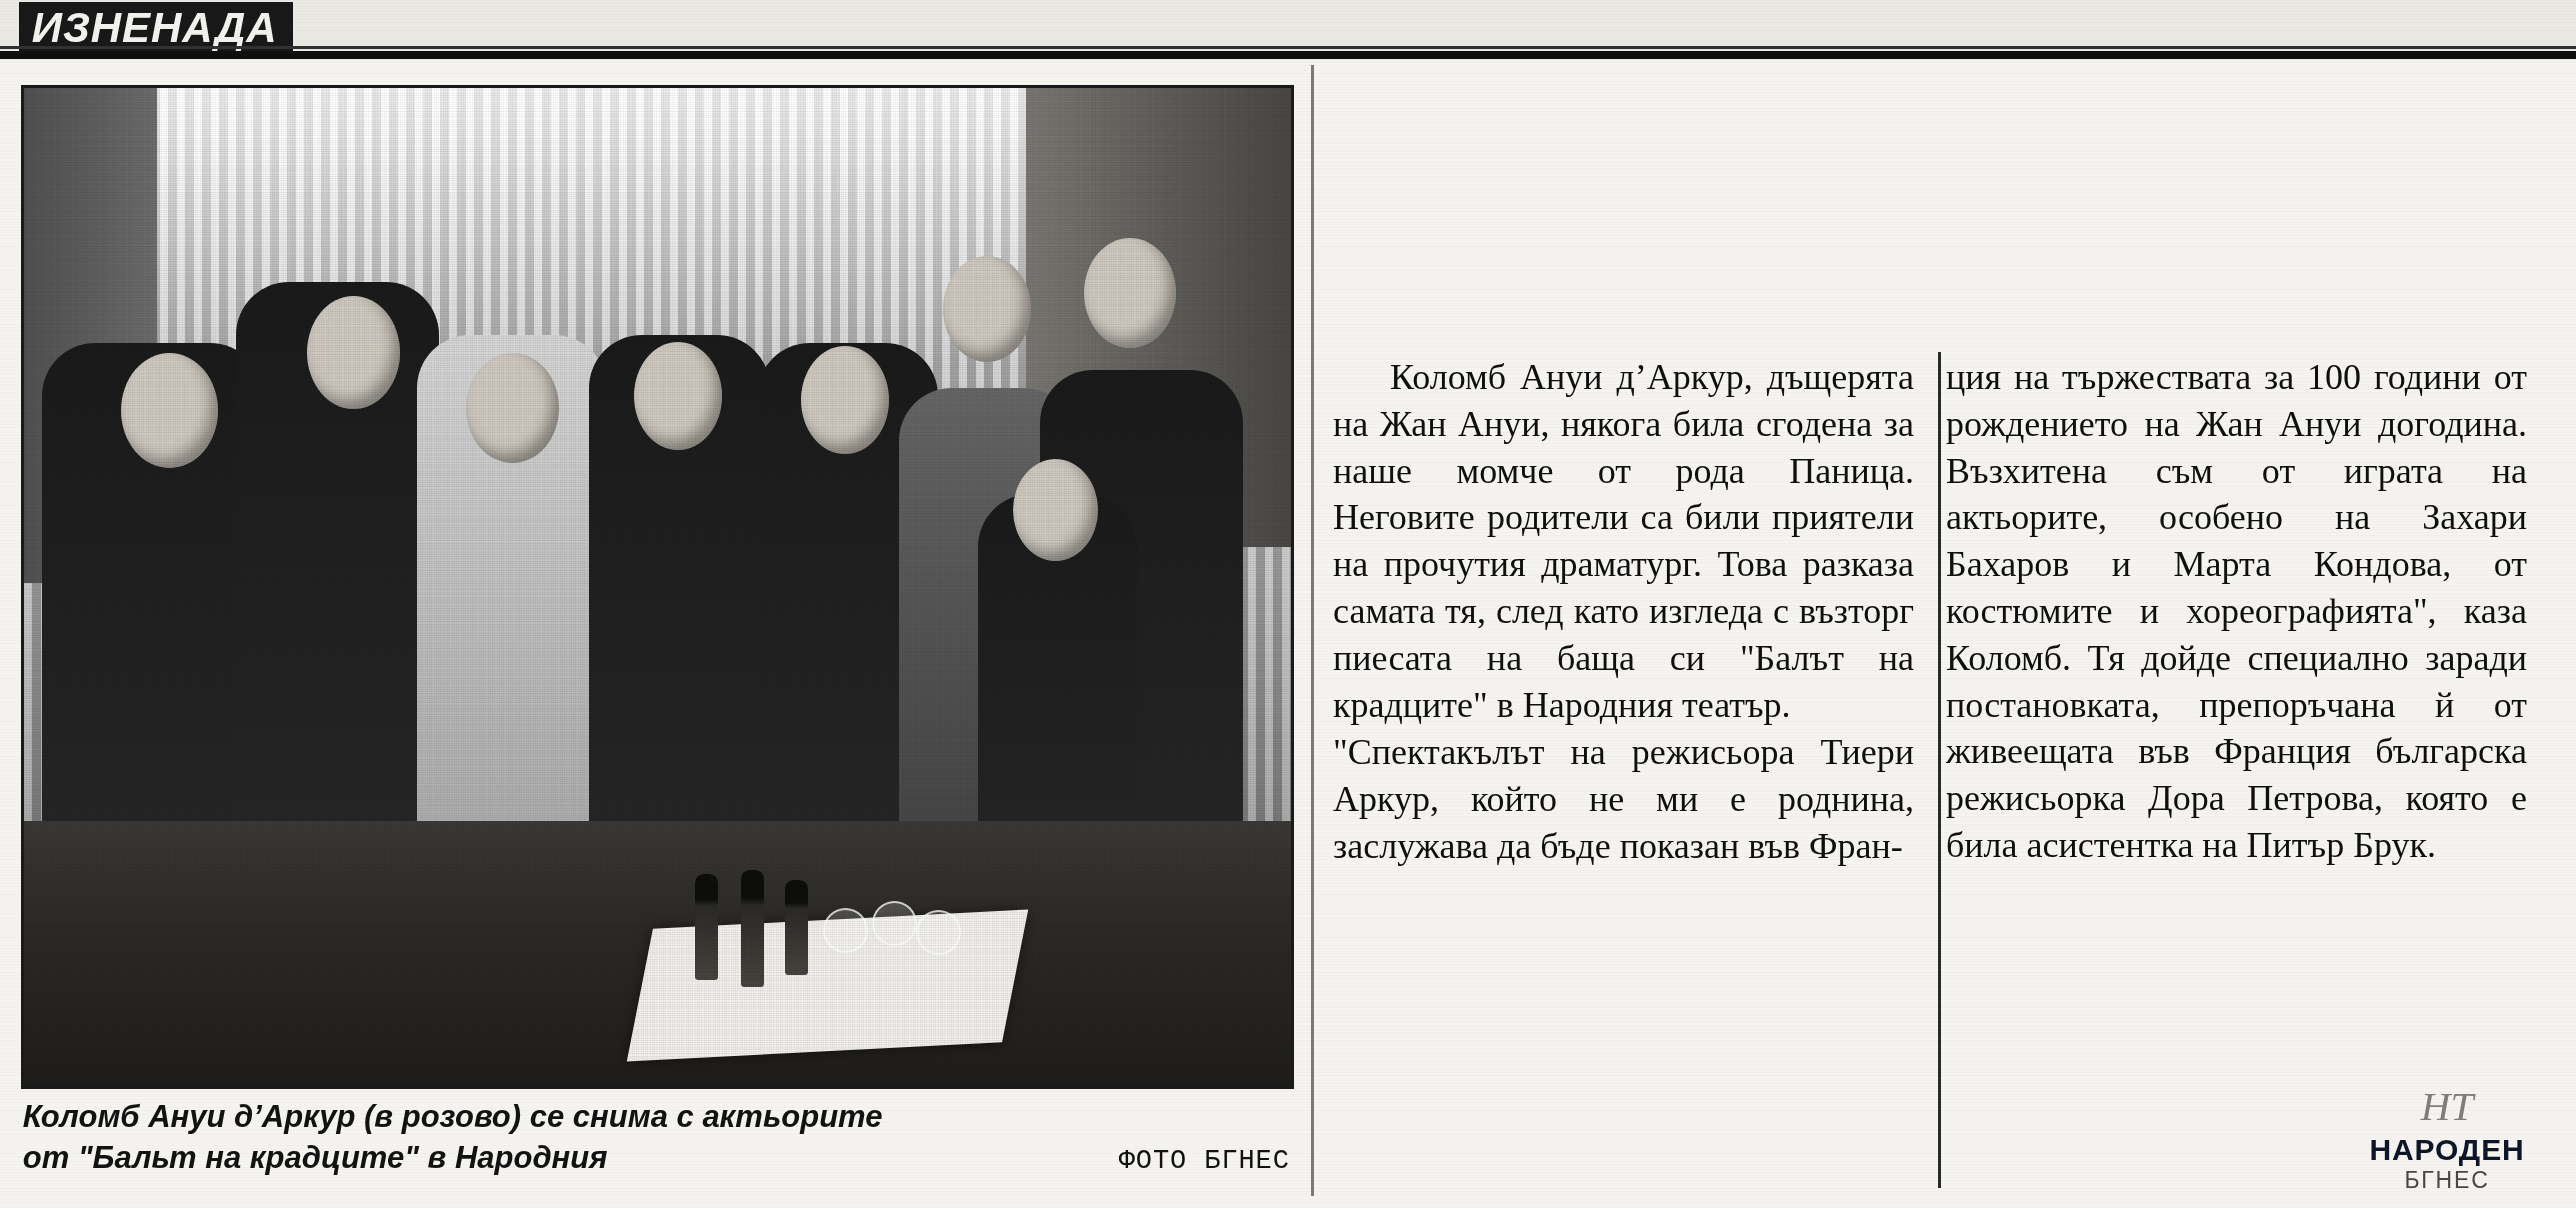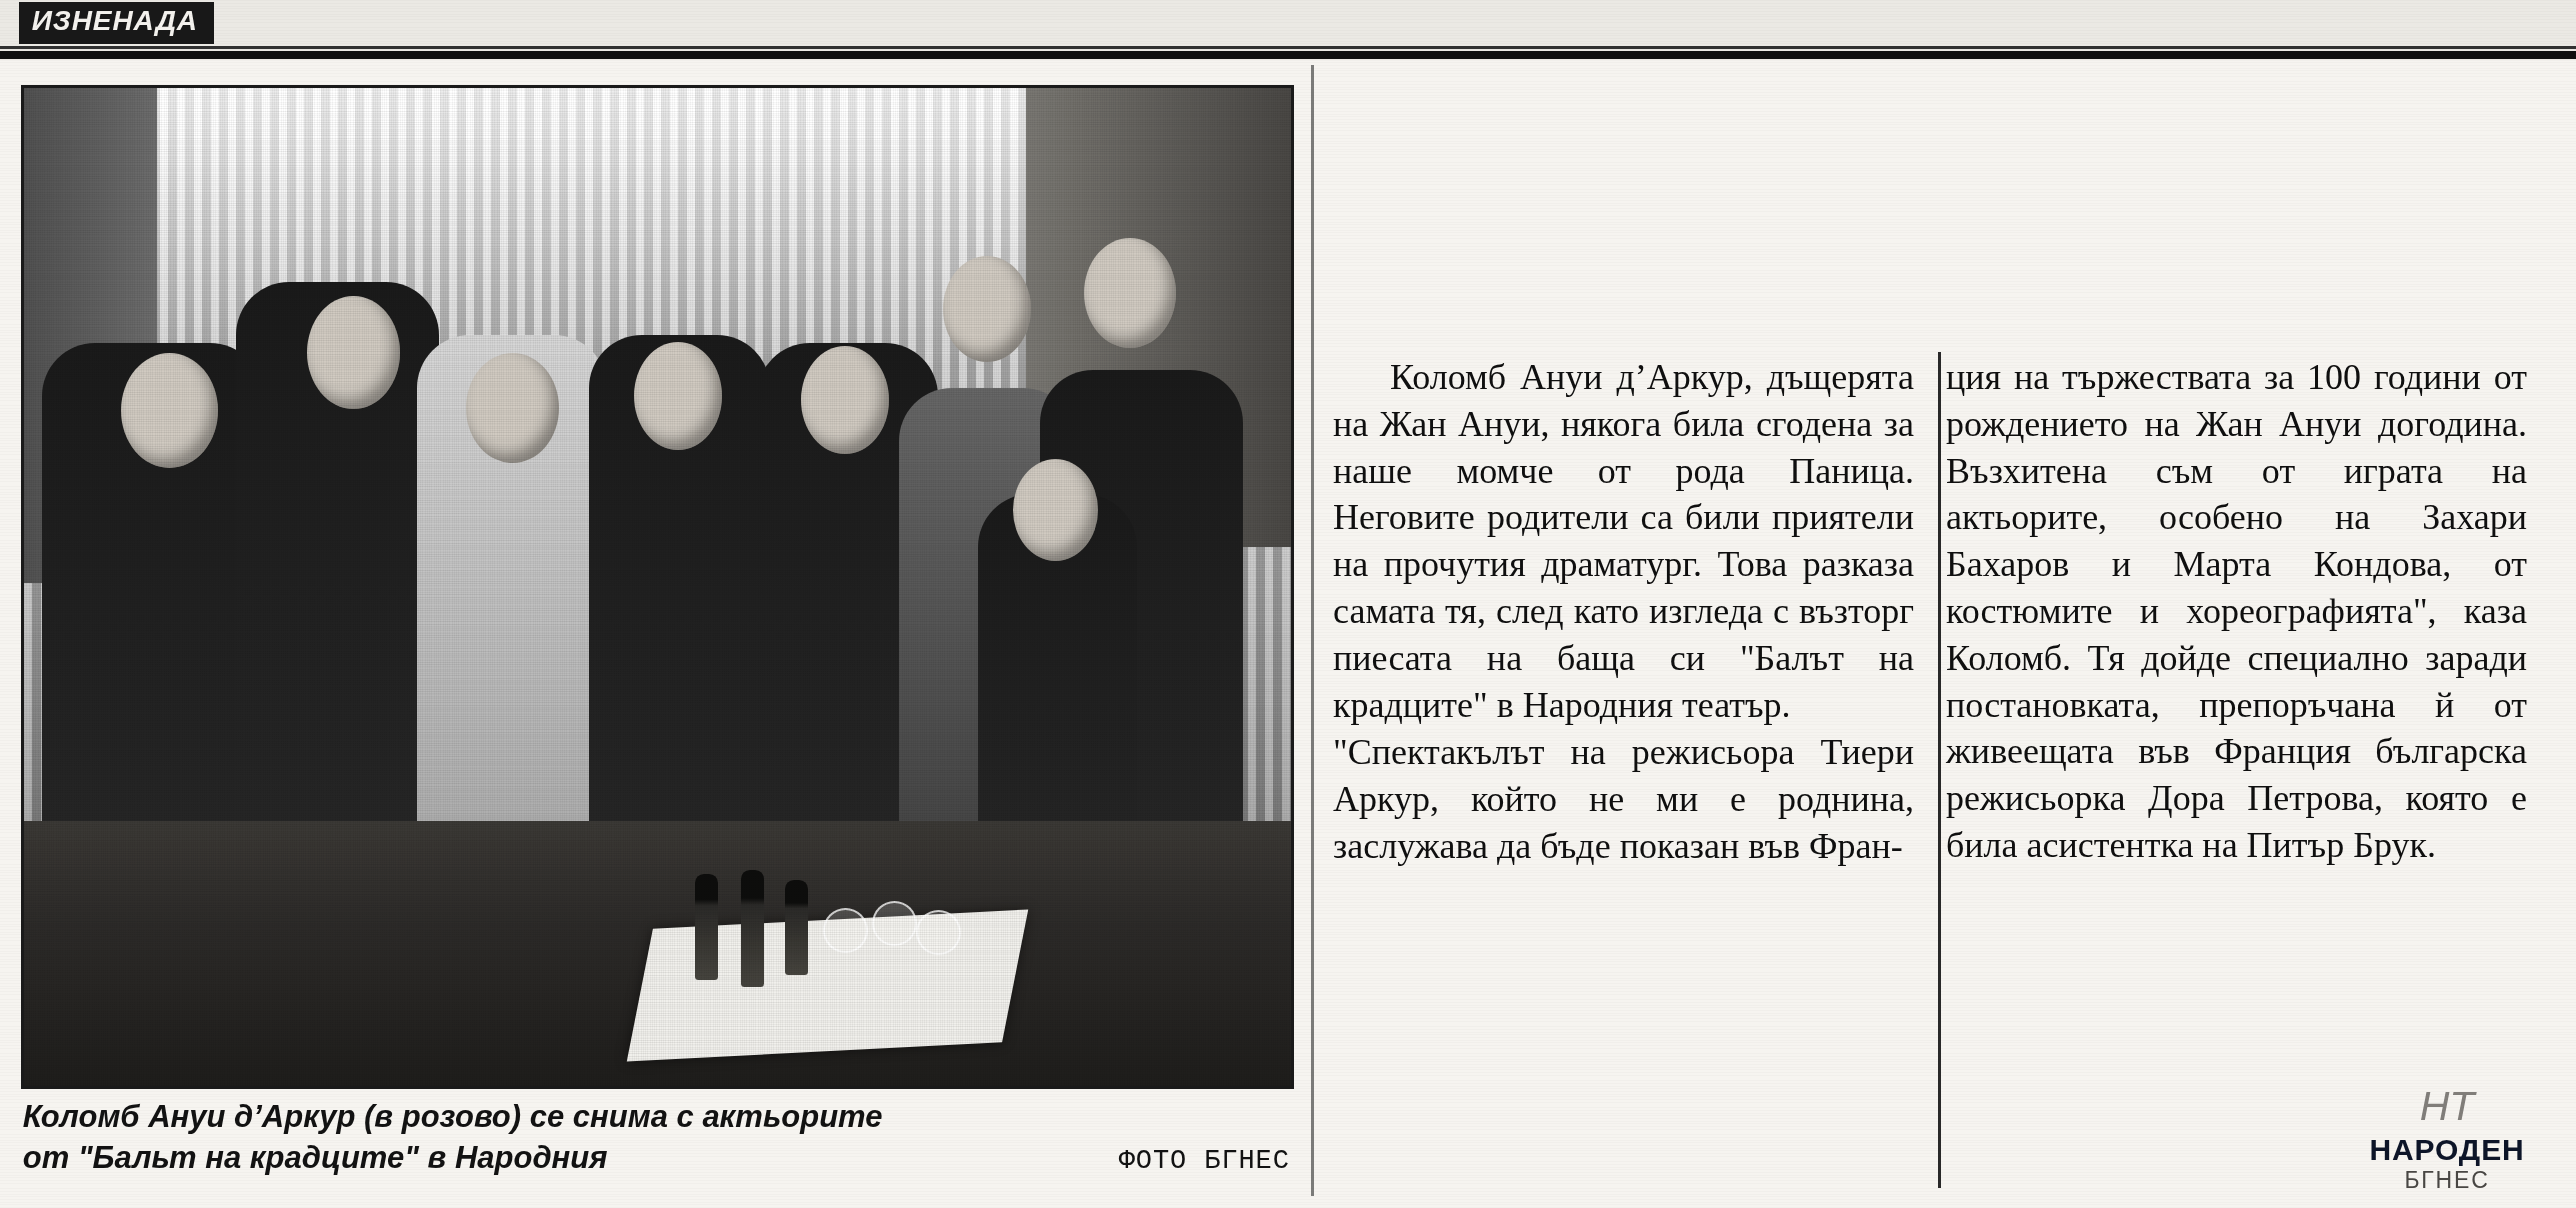--- a/index.html
+++ b/index.html
@@ -34,21 +34,21 @@
   }
   .kicker-black {
     position: absolute;
     left: 19.4px; top: 1.8px;
     background: #1a1a1a;
     padding: 5.3px 16px 8.8px 12.4px;
     color: #f2f0ec;
     font-family: "Liberation Sans", sans-serif;
     font-weight: bold;
     font-style: italic;
-    font-size: 28px;
+    font-size: 42px;
     letter-spacing: 0.9px;
     line-height: 1;
   }
   .kicker-rule {
     position: absolute;
     left: 0; top: 51px;
     width: 2576px;
     height: 8px;
     background: #111;
   }
@@ -259,21 +259,21 @@
   .logo-wm {
     position: absolute;
     right: 23px;
     bottom: 16px;
     width: 212px;
     height: 106px;
     text-align: center;
     color: #5d5b57;
   }
   .logo-mark {
-    font-family: Liberation Sans, sans-serif;
+    font-family: Liberation Serif, serif;
     font-style: italic;
     font-size: 41px;
     line-height: 1;
     color: #6d6a66;
     opacity: 0.85;
   }
   .logo-name {
     font-family: "Liberation Sans", sans-serif;
     font-weight: bold;
     font-size: 30px;

